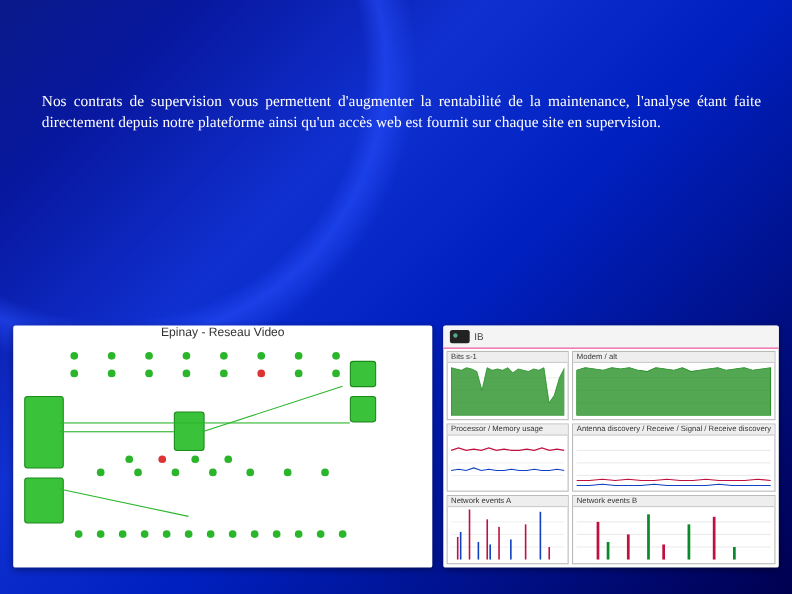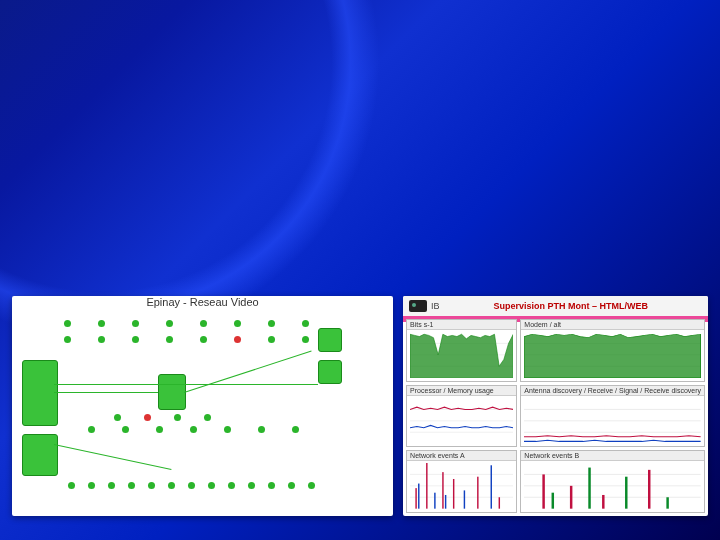--- a/index.html
+++ b/index.html
@@ -15,36 +15,37 @@
   
   .diag-title{position:absolute;top:0;left:50%;transform:translateX(-50%);font:11px Arial;color:#333}
   .diag{position:absolute;inset:18px 6px 6px 6px}
   .node{position:absolute;background:#3ac23a;border:1px solid #1a8a1a;border-radius:3px}
   .bignode{width:34px;height:64px}
   .dot{position:absolute;width:7px;height:7px;border-radius:50%}
   .g{background:#2bb52b}
   .r{background:#d33}
   .link{position:absolute;background:#2bb52b;height:1px}
   
-  .dash-head{height:20px;background:#f4f4f4;border-bottom:6px solid #ec4899;display:flex;align-items:center;padding:0 6px;font:9px Arial;color:#444}
+  .dash-head{height:20px;background:#f4f4f4;border-bottom:1px solid #ec4899;display:flex;align-items:center;padding:0 6px;font:9px Arial;color:#444}
   .logo{width:18px;height:12px;background:#222;border-radius:2px;margin-right:4px;position:relative}
   .logo::after{content:"";position:absolute;left:3px;top:3px;width:4px;height:4px;border-radius:50%;background:#5a8}
   .dash-title{flex:1;text-align:center;color:#b00;font-weight:bold}
   .panels{position:absolute;top:20px;left:0;right:0;bottom:0;display:grid;grid-template-columns:1fr 1fr;grid-template-rows:1fr 1fr 1fr;gap:3px;padding:3px}
   .panel{border:1px solid #bbb;background:#fff;position:relative;font:7px Arial;color:#333}
   .ptitle{background:#eee;border-bottom:1px solid #ccc;padding:1px 3px;white-space:nowrap;overflow:hidden}
   .pbody{position:absolute;top:12px;left:3px;right:3px;bottom:3px}
   svg{width:100%;height:100%}
 </style>
 </head>
 <body>
 
 <div class="slide">
   <div class="swoosh"></div>
   <div class="body">
+    <p>Nos contrats de supervision vous permettent d'augmenter la rentabilité de la maintenance, l'analyse étant faite directement depuis notre plateforme ainsi qu'un accès web est fournit sur chaque site en supervision.</p>
   </div>
 
   <div class="figs">
 
     <div class="fig left">
       <div class="diag-title">Epinay - Reseau Video</div>
       <div class="diag" id="diag">
         <div class="node bignode" style="left:4px;top:46px"></div>
         <div class="node bignode" style="left:4px;top:120px;height:40px"></div>
         <div class="node" style="left:300px;top:14px;width:22px;height:22px"></div>
@@ -95,21 +96,20 @@
           <div class="dot g" style="left: 250px; top: 168px;"></div>
           <div class="dot g" style="left: 270px; top: 168px;"></div>
           <div class="dot g" style="left: 290px; top: 168px;"></div>
         </div>
     </div>
 
     <div class="fig right">
       <div class="dash-head">
         <span class="logo"></span>
         <span>IB</span>
-        <span class="dash-title">Supervision PTH Mont – HTML/WEB</span>
       </div>
       <div class="panels" id="panels">
           <div class="panel">
             <div class="ptitle">Bits s-1</div>
             <div class="pbody"><svg viewBox="0 0 100 40" preserveAspectRatio="none">
                 <line x1="0" x2="100" y1="10" y2="10" stroke="#ddd" stroke-width="0.4"></line>
                 <line x1="0" x2="100" y1="20" y2="20" stroke="#ddd" stroke-width="0.4"></line>
                 <line x1="0" x2="100" y1="30" y2="30" stroke="#ddd" stroke-width="0.4"></line>
                 <polygon points="0,40 0,2 4.545454545454546,3 9.090909090909092,4 13.636363636363637,2 18.181818181818183,3 22.72727272727273,5 27.272727272727273,20 31.81818181818182,2 36.36363636363637,4 40.909090909090914,3 45.45454545454546,4 50.00000000000001,2 54.54545454545455,6 59.09090909090909,3 63.63636363636364,4 68.18181818181819,5 72.72727272727273,3 77.27272727272728,4 81.81818181818183,2 86.36363636363637,30 90.90909090909092,24 95.45454545454547,10 100.00000000000001,2 100,40" fill="#1a8a1a" fill-opacity="0.75" stroke="#1a8a1a" stroke-width="0.6"></polygon>
               </svg></div>

